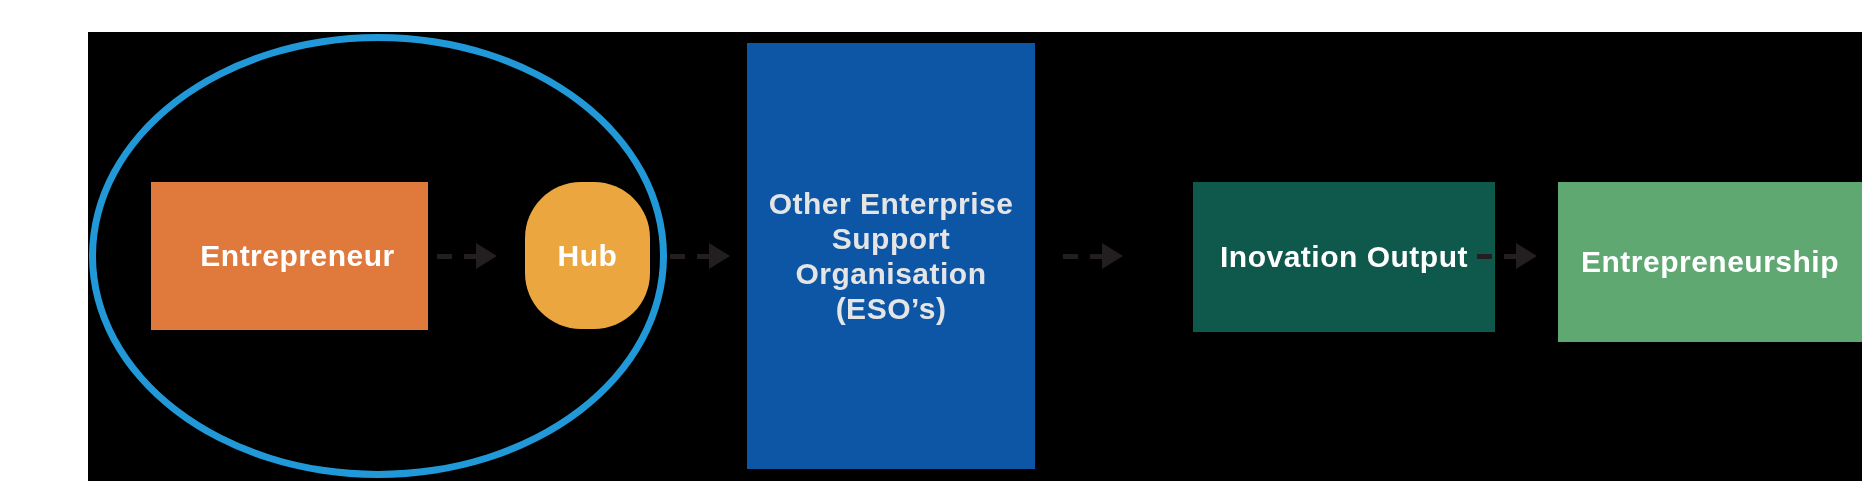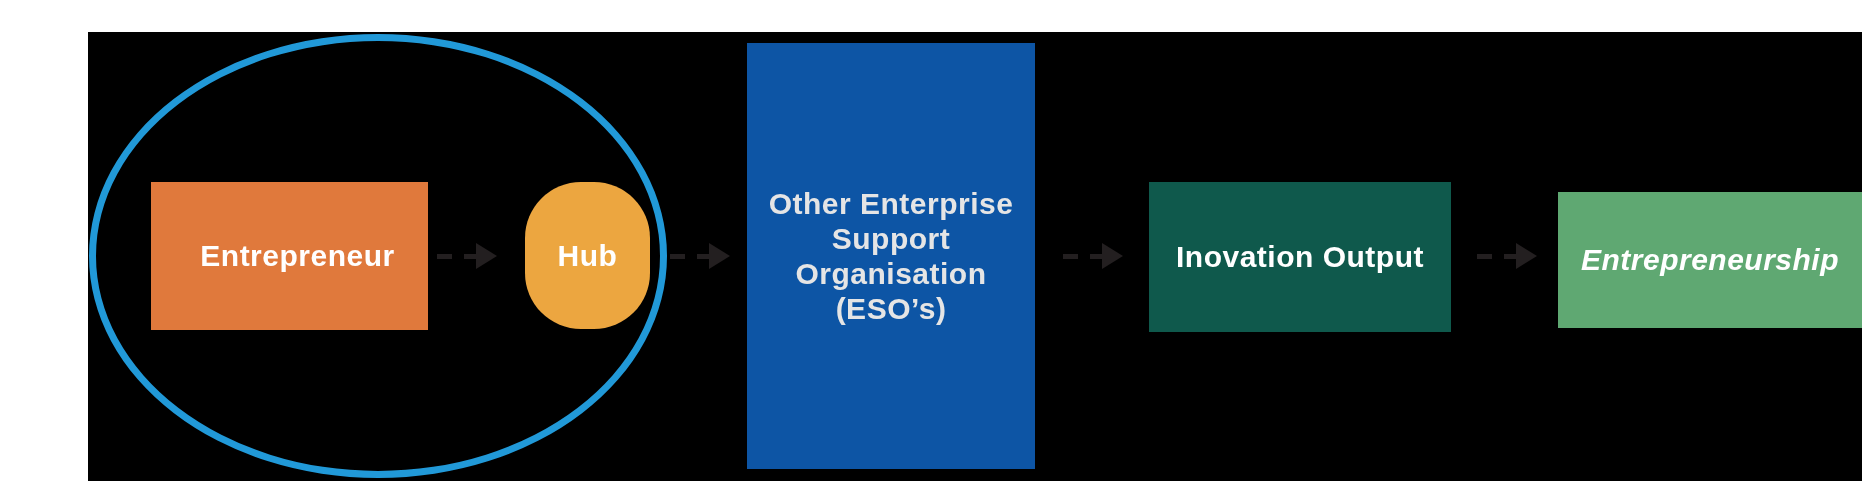--- a/index.html
+++ b/index.html
@@ -29,21 +29,21 @@
     color: #ffffff;
     font-weight: bold;
     font-size: 30px;
     letter-spacing: 0.5px;
     text-align: center;
   }
   .node-entrepreneur   { left: 63px;   top: 150px; width: 261px; height: 148px; padding-left: 16px; }
   .node-hub            { left: 437px;  top: 150px; width: 125px; height: 147px; border-radius: 56px; }
   .node-eso            { left: 659px;  top: 11px;  width: 288px; height: 426px; line-height: 35px; }
   .node-inovation      { left: 1061px; top: 150px; width: 302px; height: 150px; }
-  .node-entrepreneurship { left: 1470px; top: 160px; width: 304px; height: 136px; font-style: italic; }
+  .node-entrepreneurship { left: 1470px; top: 150px; width: 304px; height: 160px; }
 
   .arrow {
     position: absolute; top: 211px; height: 26px;
     display: flex; align-items: center;
   }
   .arrow .dash { display: block; width: 15px; height: 5px; background: #231f20; }
   .arrow .stem { display: block; width: 12px; height: 5px; background: #231f20; margin-left: 12px; }
   .arrow .head {
     display: block; width: 0; height: 0;
     border-top: 13px solid transparent;
@@ -89,21 +89,21 @@
       <span>Organisation</span>
       <span>(ESO’s)</span>
     </div>
 
     <div class="arrow arrow-3">
       <span class="dash" style="background-color: rgb(35, 31, 32);"></span>
       <span class="stem" style="background-color: rgb(35, 31, 32);"></span>
       <span class="head" style="border-left-color: rgb(35, 31, 32);"></span>
     </div>
 
-    <div class="node node-inovation" style="background-color: rgb(15, 89, 76); color: rgb(255, 255, 255);">
+    <div class="node node-inovation" style="background-color: rgb(15, 89, 76); color: rgb(255, 255, 255); margin-left: 44px;">
       <span>Inovation Output</span>
     </div>
 
     <div class="arrow arrow-4">
       <span class="dash" style="background-color: rgb(35, 31, 32);"></span>
       <span class="stem" style="background-color: rgb(35, 31, 32);"></span>
       <span class="head" style="border-left-color: rgb(35, 31, 32);"></span>
     </div>
 
     <div class="node node-entrepreneurship" style="background-color: rgb(95, 168, 114); color: rgb(255, 255, 255);">

